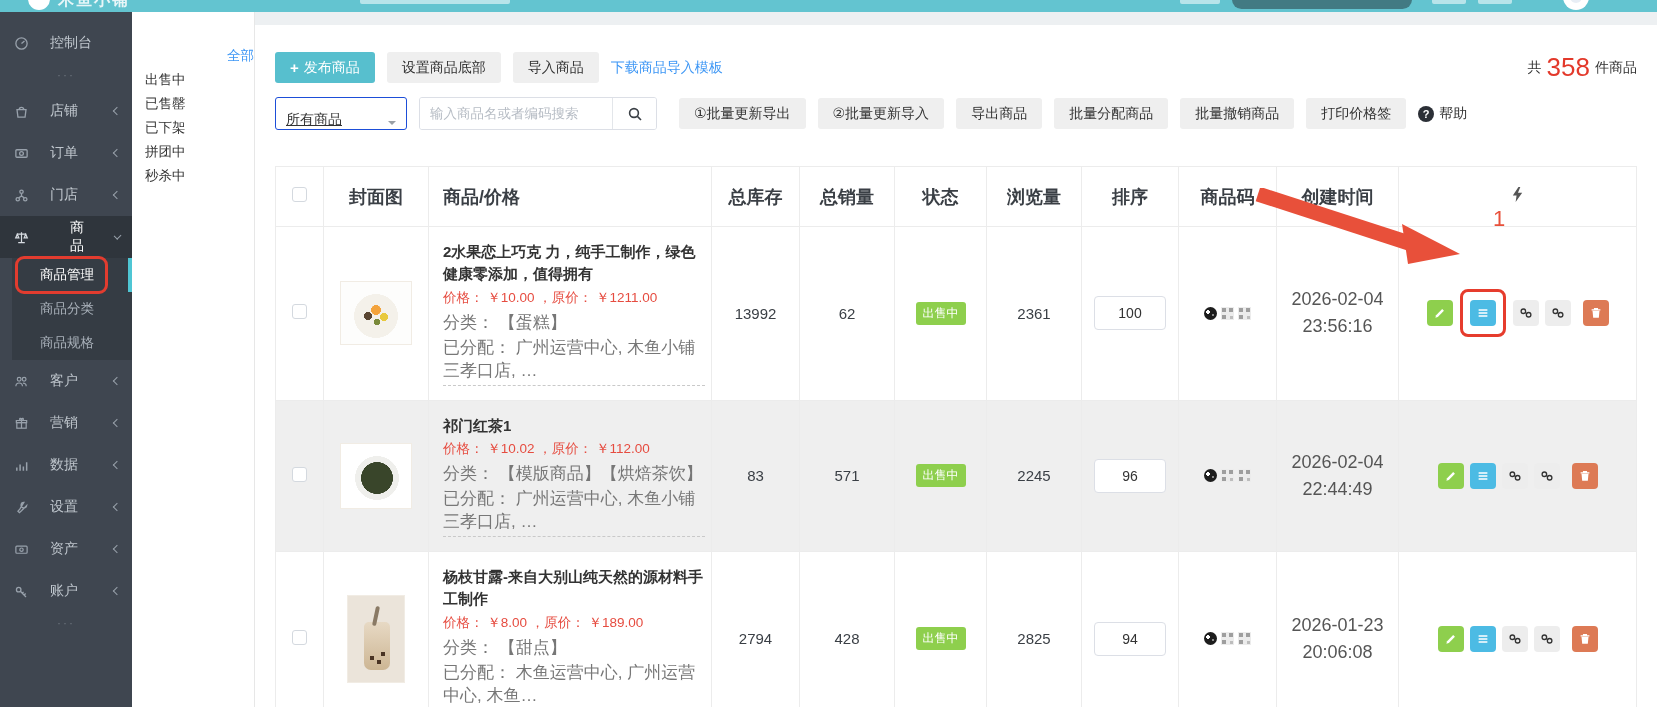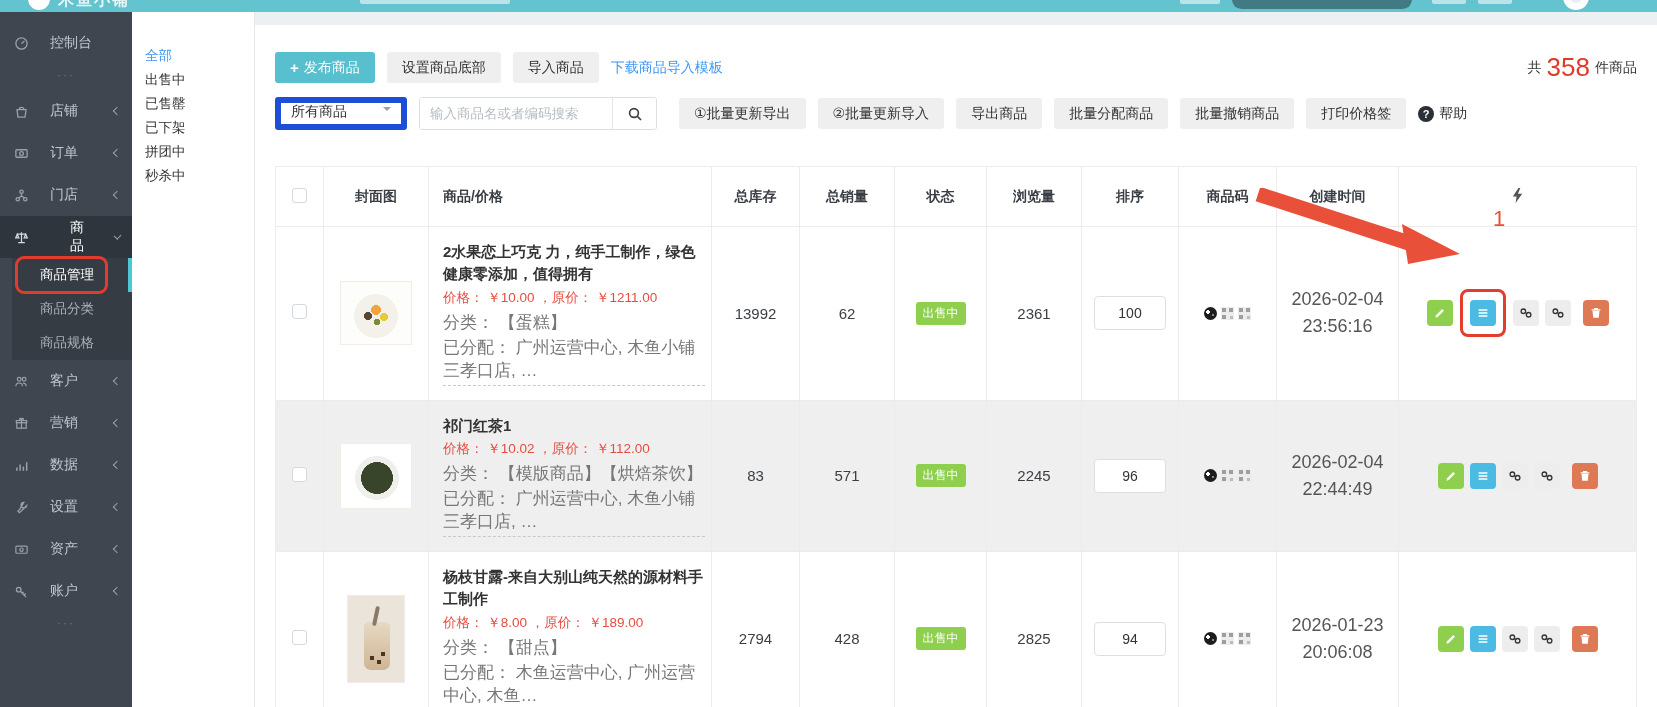--- a/index.html
+++ b/index.html
@@ -28,49 +28,49 @@
   .si { width:15px; height:15px; flex:none; }
   .submenu { background:#353c44;margin-left:12px; }
   .sub-item { height:34px; line-height:34px; padding-left:28px; font-size:13.5px; color:#a9b1ba; cursor:pointer; position:relative; }
   .sub-item.active { color:#fff; }
   .sub-item.active .cyanbar { position:absolute; right:0; top:0; bottom:0; width:4px; background:#4fc6d4; }
   .ann-box-side { position:absolute; left:3px; right:24px; top:-2px; bottom:-2px; border:3px solid #e23c2f; border-radius:9px; pointer-events:none; }
 
   
   .subnav { width:123px; background:#fff; border-right:1px solid #e7e7e7; flex:none; padding:32px 0 0 13px; }
   .subnav .f-item { height:24px; line-height:24px; font-size:13.5px; color:#333; cursor:pointer; }
-  .subnav .f-item.active { color:#3e97f5; }
+  .subnav .f-item.active { color:#3e97f5;text-align:right; }
 
   
   .main { flex:1; background:#edf0f2; min-width:0; }
   .panel { background:#fff; margin-top:13px; height:682px; padding:27px 20px 0 20px; position:relative; }
 
   .trow1 { display:flex; align-items:center; }
   .btn { height:31px; display:inline-flex; align-items:center; padding:0 15px; background:#efefef; border:none; border-radius:3px; font-size:14px; color:#333; cursor:pointer; margin-right:12px; font-family:inherit; }
   .btn.primary { background:#57bfce; color:#fff; }
   .btn .plus { font-size:15px; margin-right:5px; font-weight:bold; }
   .link { color:#3e97f5; font-size:14px; cursor:pointer; }
   .count { margin-left:auto; font-size:14px; color:#333; display:flex; align-items:center; }
   .count .n { color:#e3392b; font-size:26px; margin:0 5px; }
 
   .trow2 { display:flex; align-items:center; margin-top:14px; }
-  .select { width:132px; height:33px; border:6px solid #1d4ed8; border-radius:3px; display:flex; align-items:flex-start; padding:0 10px; margin-right:12px; cursor:pointer; background:#fff; }
+  .select { width:132px; height:33px; border:1px solid #1d4ed8; border-radius:3px; display:flex; align-items:flex-end; padding:0 10px; margin-right:12px; cursor:pointer; background:#fff;text-decoration:underline; }
   .select .caret { margin-left:auto; width:0; height:0; border:4.5px solid transparent; border-top-color:#9aa0a6; margin-top:4px; }
   .searchbox { display:flex; height:33px; border:1px solid #dcdfe6; border-radius:3px; overflow:hidden; margin-right:22px; background:#fff; }
   .searchbox input { width:192px; border:none; outline:none; padding:0 10px; font-size:13.5px; font-family:inherit; color:#333; }
   .searchbox input::placeholder { color:#b6bcc4; }
   .searchbox .sbtn { width:44px; border:none; border-left:1px solid #e3e6ea; background:#fff; cursor:pointer; display:flex; align-items:center; justify-content:center; }
   .help { display:flex; align-items:center; font-size:14px; color:#333; cursor:pointer; }
   .help .qmark { width:16px; height:16px; border-radius:50%; background:#2b2f36; color:#fff; font-size:11px; font-weight:bold; display:flex; align-items:center; justify-content:center; margin-right:5px; }
 
   
   .tblwrap { margin-top:36px; }
   table { border-collapse:collapse; width:100%; table-layout:fixed; }
   th, td { border:1px solid #ececec; border-top:none; text-align:center; vertical-align:middle; }
-  thead th { border-top:1px solid #ececec; height:60px; font-size:14px; font-weight:bold; color:#3a3f45; background:#fff; }
+  thead th { border-top:1px solid #ececec; height:60px; font-size:18px; font-weight:bold; color:#3a3f45; background:#fff; }
   td { padding:14px 6px; }
   tr.alt td { background:#efefef; }
   td.prod { text-align:left; padding-left:14px; }
   .ptitle { font-size:15px; font-weight:bold; color:#333; line-height:1.45; margin-bottom:4px; }
   .pprice { color:#e64c40; font-size:13.5px; margin-bottom:4px; }
   .pmeta { color:#777; font-size:17px; margin-top:2px; }
   .pmeta.dashed { border-bottom:1px dashed #c9c9c9; display:inline-block; padding-bottom:3px; }
   .num { font-size:15px; color:#3a3f45; }
   .badge { display:inline-block; background:#8ecf4d; color:#fff; font-size:12px; padding:3px 7px; border-radius:3px; }
   input.sort { width:72px; height:34px; border:1px solid #dcdfe6; border-radius:4px; text-align:center; font-size:14px; color:#333; outline:none; background:#fff; font-family:inherit; }

